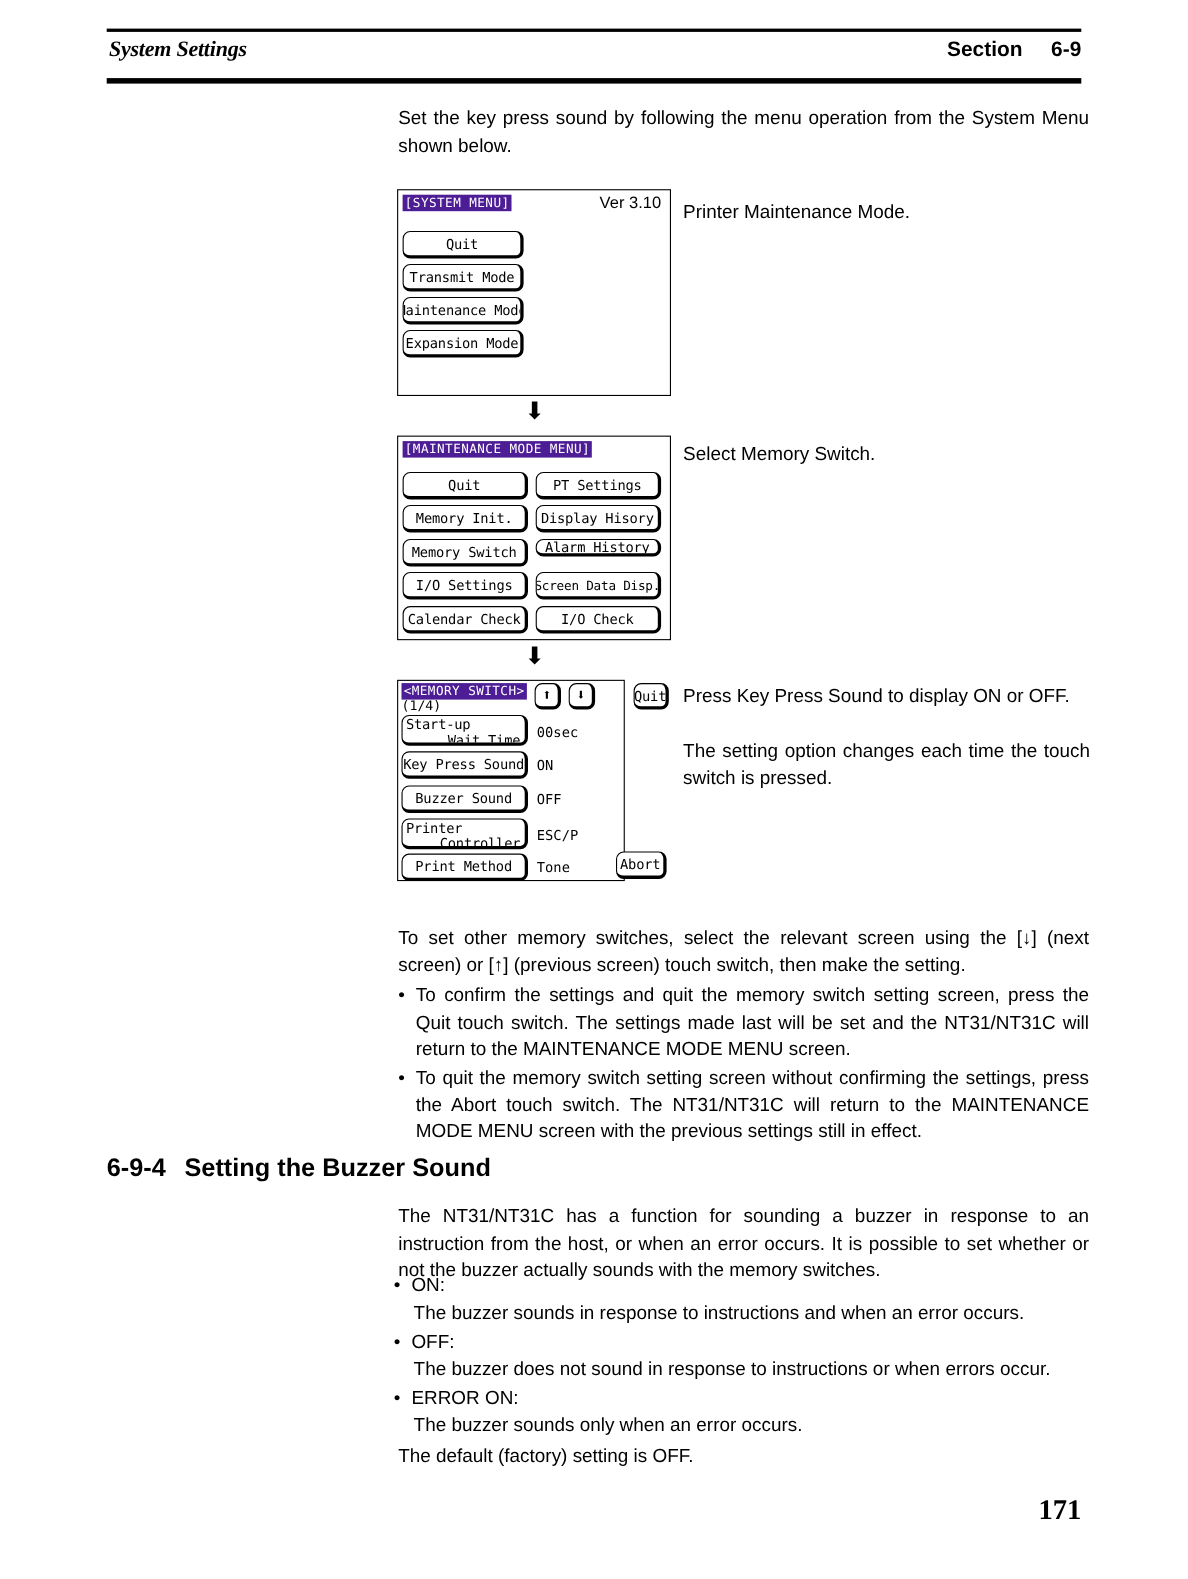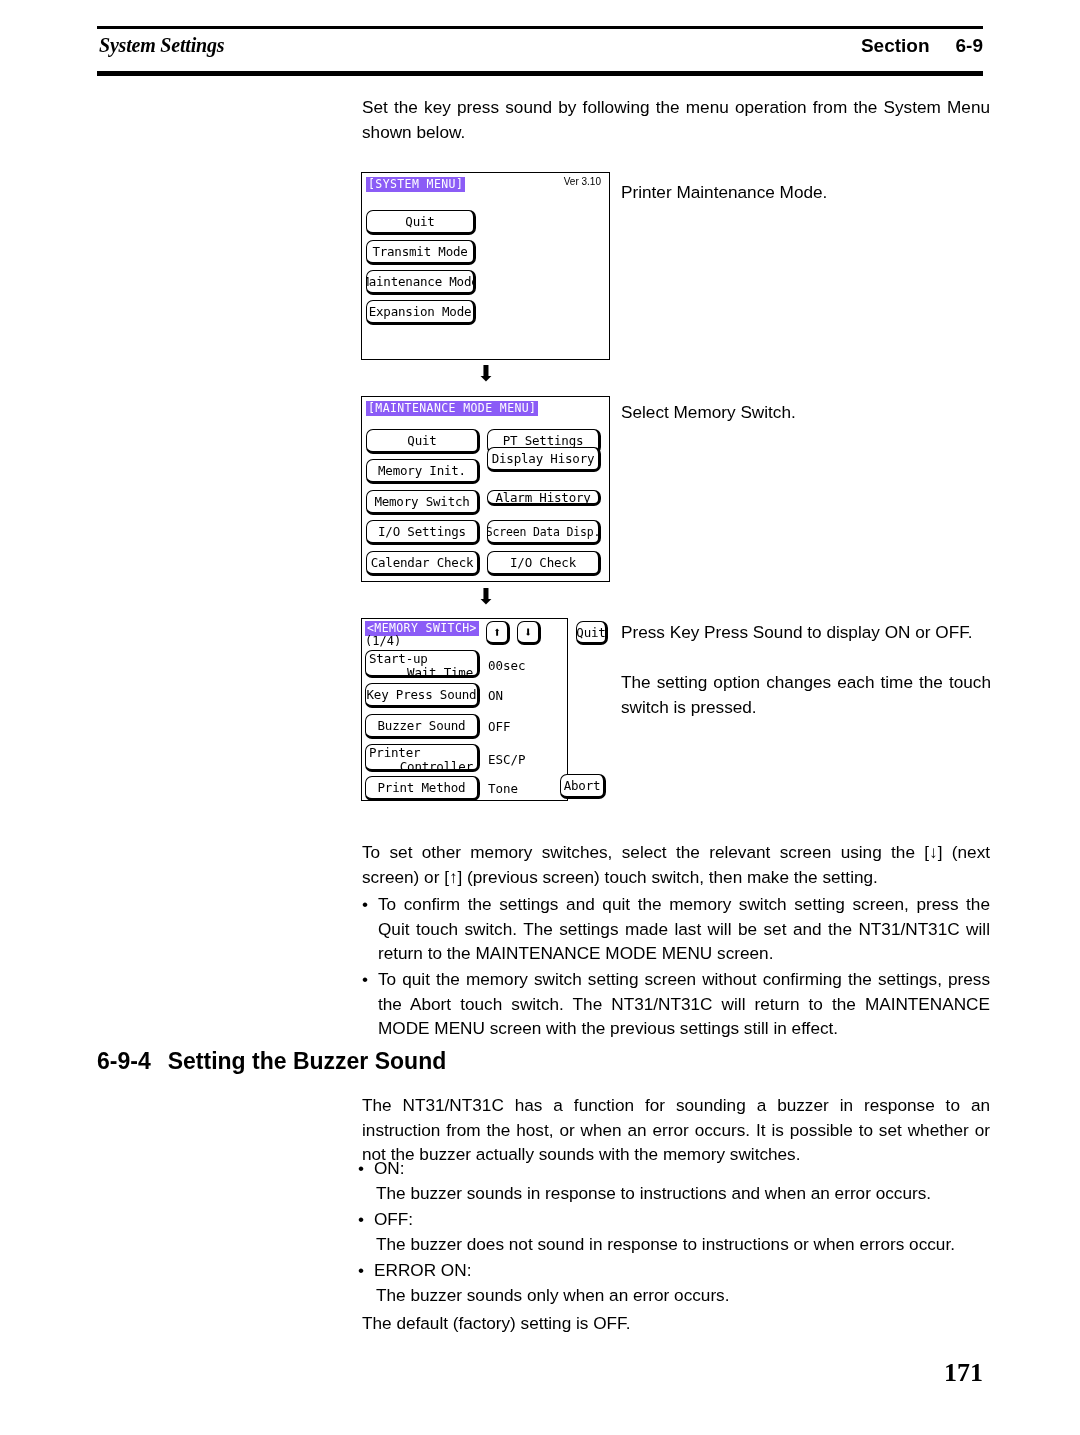--- a/index.html
+++ b/index.html
@@ -84,41 +84,41 @@
 
   
   .pt-screen {
     position: absolute;
     border: 1.6px solid #000;
     background: #fff;
     box-sizing: border-box;
   }
   .pt-title {
     position: absolute;
-    background: #8b5cf6;
+    background: #4c1d95;
     color: #fff;
     font-family: "DejaVu Sans Mono", monospace;
     font-size: 11.5px;
     letter-spacing: 0.4px;
     padding: 1px 2px 1px 2px;
     white-space: nowrap;
     line-height: 13px;
   }
   .pt-sub {
     position: absolute;
     font-family: "DejaVu Sans Mono", monospace;
     font-size: 12px;
     color: #000;
     white-space: nowrap;
     line-height: 13px;
   }
   .pt-ver {
     position: absolute;
     font-family: "Liberation Sans", sans-serif;
-    font-size: 10px;
+    font-size: 15px;
     white-space: nowrap;
   }
 
   
   .tsw {
     position: absolute;
     box-sizing: border-box;
     border: 1.5px solid #000;
     border-right-width: 3px;
     border-bottom-width: 3px;
@@ -220,21 +220,21 @@
 <div class="pt-screen" style="left:361px; top:396px; width:249px; height:186px;">
   <div class="pt-title" style="left:4px; top:4px;">[MAINTENANCE MODE MENU]</div>
 
   <div class="tsw" style="left:4px; top:32px; width:114px; height:25px;">Quit</div>
   <div class="tsw" style="left:4px; top:62px; width:114px; height:25px;">Memory Init.</div>
   <div class="tsw" style="left:4px; top:93px; width:114px; height:25px;">Memory Switch</div>
   <div class="tsw" style="left:4px; top:123px; width:114px; height:25px;">I/O Settings</div>
   <div class="tsw" style="left:4px; top:154px; width:114px; height:25px;">Calendar Check</div>
 
   <div class="tsw" style="left:125px; top:32px; width:114px; height:25px;">PT Settings</div>
-  <div class="tsw" style="left:125px; top:50px; width:114px; height:25px;">Display Hisory</div>
+  <div class="tsw" style="left:125px; top:62px; width:114px; height:25px;">Display Hisory</div>
   <div class="tsw" style="left:125px; top:93px; width:114px; height:16px;">Alarm History</div>
   <div class="tsw small-pad" style="left:125px; top:123px; width:114px; height:25px;">Screen Data Disp.</div>
   <div class="tsw" style="left:125px; top:154px; width:114px; height:25px;">I/O Check</div>
 </div>
 <div class="body-text" style="left:621px; top:400px; width:370px;">Select Memory Switch.</div>
 
 <div class="flow-arrow" style="left:473px; top:586px;">⬇</div>
 
 <div class="pt-screen" style="left:361px; top:618px; width:207px; height:183px;">
   <div class="pt-title" style="left:3px; top:2px;">&lt;MEMORY SWITCH&gt;</div>

